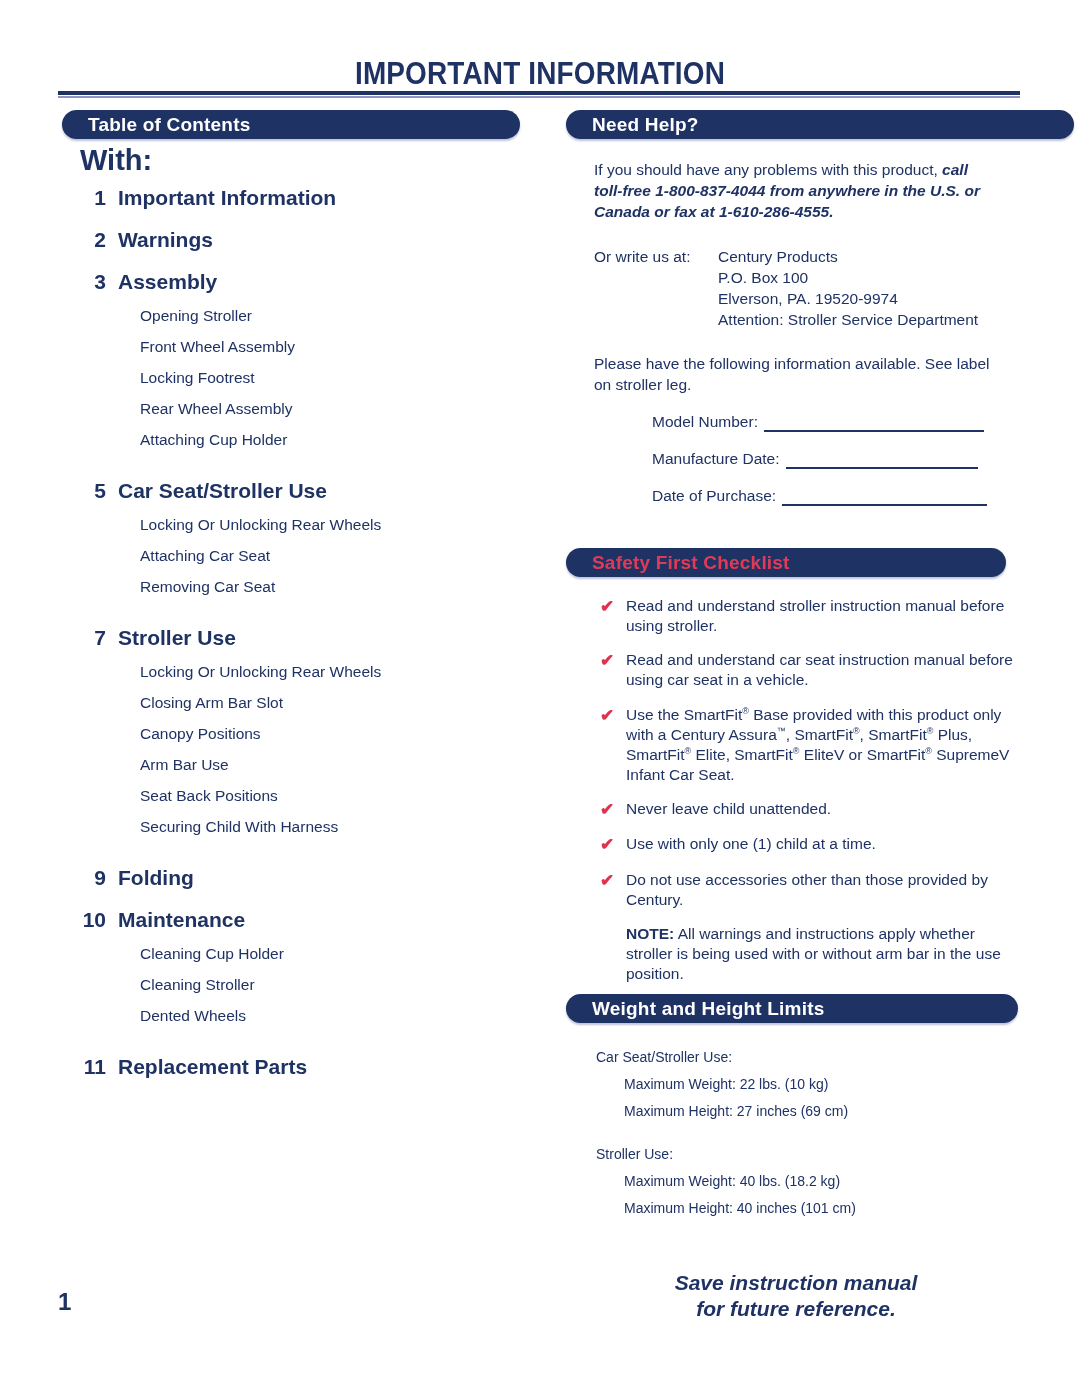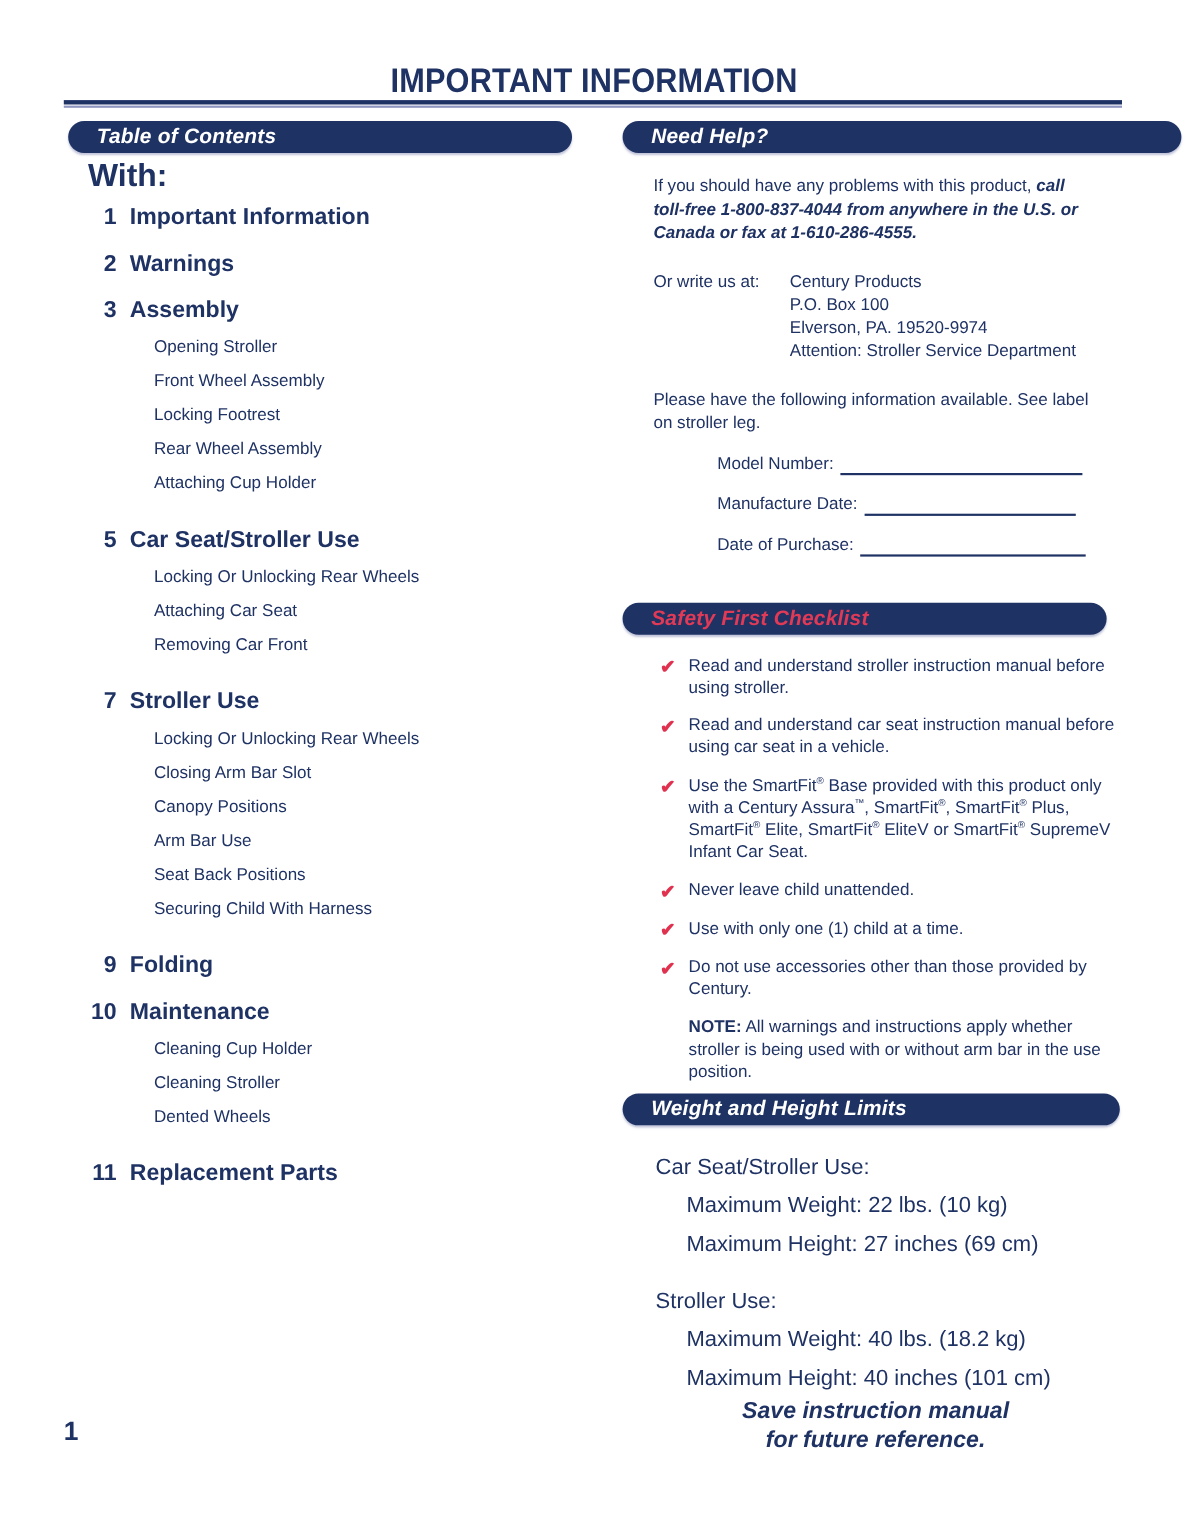--- a/index.html
+++ b/index.html
@@ -61,21 +61,20 @@
     height: 29px;
     background: #1f3264;
     border-radius: 15px;
     display: flex;
     align-items: center;
     box-shadow: 0 2px 2px rgba(140,145,185,0.55);
   }
   .pill-label {
     margin-left: 26px;
     font-size: 19px;
-    font-style: italic;
     font-weight: bold;
     color: #ffffff;
     letter-spacing: 0.2px;
     white-space: nowrap;
   }
   .pill-label.red { color: #e03a57; }
 
   
   .col-left { position: absolute; left: 62px; top: 0; width: 470px; }
   .col-right { position: absolute; left: 566px; top: 0; width: 460px; }
@@ -174,21 +173,21 @@
   .note-block {
     margin-left: 60px;
     margin-top: 14px;
     font-size: 15.5px;
     line-height: 1.3;
   }
   .note-lbl { font-weight: bold; }
   sup.tm { font-size: 9px; vertical-align: super; }
 
   
-  .limits { margin-top: 12px; font-size: 20px; }
+  .limits { margin-top: 12px; font-size: 14px; }
   .limits-group-head { margin-left: 30px; margin-top: 14px; }
   .limits-row { margin-left: 58px; margin-top: 8px; white-space: nowrap; }
 
   
   .save-note {
     position: absolute;
     left: 566px;
     top: 1270px;
     width: 460px;
     text-align: center;
@@ -248,21 +247,21 @@
         <div class="toc-sub">Attaching Cup Holder</div>
       </div>
 
       <div class="toc-major gap-lg">
         <span class="toc-num">5</span>
         <span class="toc-title">Car Seat/Stroller Use</span>
       </div>
       <div class="toc-group">
         <div class="toc-sub">Locking Or Unlocking Rear Wheels</div>
         <div class="toc-sub">Attaching Car Seat</div>
-        <div class="toc-sub">Removing Car Front</div>
+        <div class="toc-sub">Removing Car Seat</div>
       </div>
 
       <div class="toc-major gap-lg">
         <span class="toc-num">7</span>
         <span class="toc-title">Stroller Use</span>
       </div>
       <div class="toc-group">
         <div class="toc-sub">Locking Or Unlocking Rear Wheels</div>
         <div class="toc-sub">Closing Arm Bar Slot</div>
         <div class="toc-sub">Canopy Positions</div>

